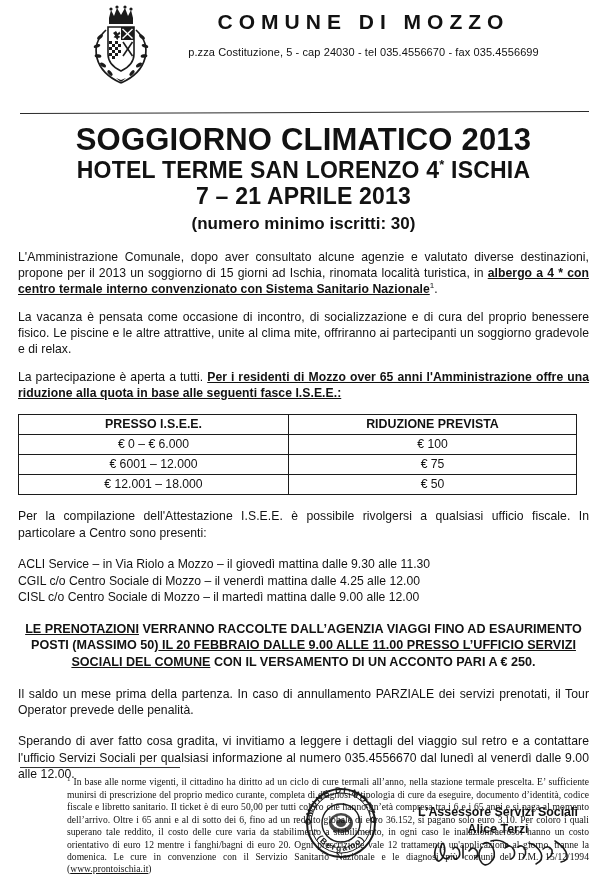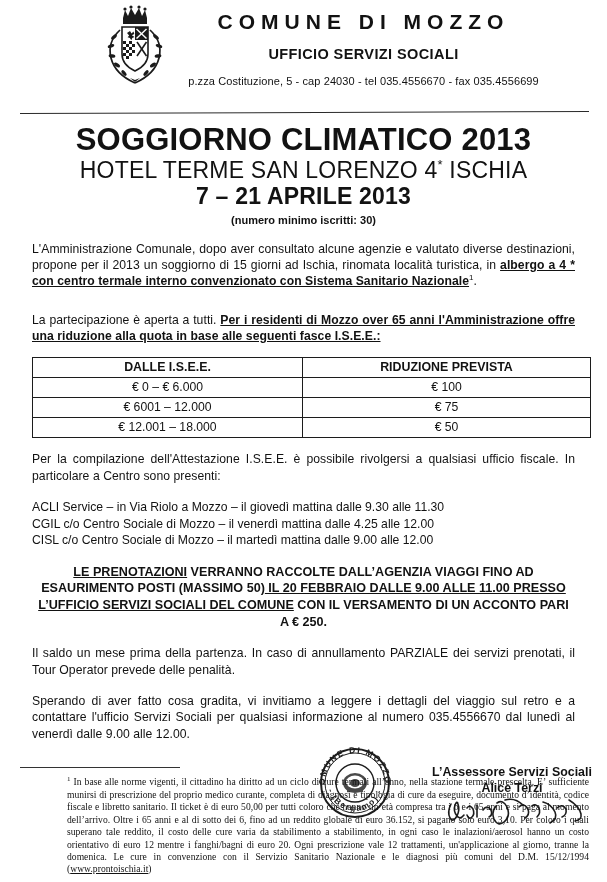--- a/index.html
+++ b/index.html
@@ -9,21 +9,21 @@
     font-family:"Liberation Sans", sans-serif;
     color:#121212;
     overflow:hidden;
     position:relative;
     -webkit-font-smoothing:antialiased;
   }
   .page{
     position:relative;
     width:607px;height:662px;
     box-sizing:border-box;
-    padding:0 32px;
+    padding:0 18px;
   }
 
   
   .header{
     position:relative;
     height:112px;
   }
   .crest{
     position:absolute;
     left:65px;top:4px;
@@ -64,28 +64,28 @@
 
   
   .maintitle{
     text-align:center;
     margin-top:10px;
   }
   .maintitle .l1{
     font-size:31px;font-weight:bold;line-height:1.13;letter-spacing:0.2px;
   }
   .maintitle .l2{
-    font-size:23px;font-weight:normal;line-height:1.13;letter-spacing:0.2px;
+    font-size:23px;font-weight:bold;line-height:1.13;letter-spacing:0.2px;
   }
   .maintitle .l2 sup{font-size:13px;vertical-align:super;}
   .maintitle .l3{
     font-size:23px;font-weight:bold;line-height:1.2;letter-spacing:0.2px;
   }
   .maintitle .l4{
-    font-size:11px;font-weight:bold;margin-top:3px;
+    font-size:17px;font-weight:bold;margin-top:3px;
   }
 
   
   p.body{
     font-size:12.2px;
     line-height:1.34;
     text-align:justify;
     margin:0;
     letter-spacing:0.05px;
   }
@@ -241,52 +241,52 @@
           <ellipse cx="61" cy="52" rx="3.4" ry="1.7" transform="rotate(-10 61 52)"></ellipse>
           <ellipse cx="56" cy="61" rx="3.4" ry="1.7" transform="rotate(-35 56 61)"></ellipse>
           <ellipse cx="49" cy="69" rx="3.4" ry="1.7" transform="rotate(-50 49 69)"></ellipse>
           <path d="M33 74 l5 4 l5 -4 l-5 2 Z"></path>
         </g>
       </svg>
     </div>
 
     <div class="head-text">
       <div class="title-comune">COMUNE DI MOZZO</div>
-      <div class="title-ufficio">UFFICIO SERVIZI SOCIALI</div>
       <div class="head-address">p.zza Costituzione, 5 - cap 24030 - tel 035.4556670 - fax 035.4556699</div>
     </div>
   </div>
   <div class="rule-head"></div>
 
   <div class="maintitle">
     <div class="l1">SOGGIORNO CLIMATICO 2013</div>
     <div class="l2"><span>HOTEL TERME SAN LORENZO 4</span><sup>*</sup><span> ISCHIA</span></div>
     <div class="l3">7 – 21 APRILE 2013</div>
     <div class="l4">(numero minimo iscritti: 30)</div>
   </div>
 
   <div class="gap-l"></div>
 
   <p class="body"><span>L'Amministrazione Comunale, dopo aver consultato alcune agenzie e valutato diverse destinazioni, propone per il 2013 un soggiorno di 15 giorni ad Ischia, rinomata località turistica, in </span><b class="u">albergo a 4 * con centro termale interno convenzionato con Sistema Sanitario Nazionale</b><sup class="fn">1</sup><span>.</span></p>
 
   <div class="gap"></div>
 
+  <p class="body">La vacanza è pensata come occasione di incontro, di socializzazione e di cura del proprio benessere fisico. Le piscine e le altre attrattive, unite al clima mite, offriranno ai partecipanti un soggiorno gradevole e di relax.</p>
 
   <div class="gap"></div>
 
   <p class="body"><span>La partecipazione è aperta a tutti. </span><b class="u">Per i residenti di Mozzo over 65 anni l'Amministrazione offre una riduzione alla quota in base alle seguenti fasce I.S.E.E.:</b></p>
 
   <table class="isee-table">
     <colgroup>
         <col class="c1">
         <col>
       </colgroup>
     <thead>
       <tr>
-        <th>DALLE I.S.E.E.</th>
+        <th>PRESSO I.S.E.E.</th>
         <th>RIDUZIONE PREVISTA</th>
       </tr>
     </thead>
     <tbody>
       <tr>
         <td>€ 0 – € 6.000</td>
         <td>€ 100</td>
       </tr>
       <tr>
         <td>€ 6001 – 12.000</td>

